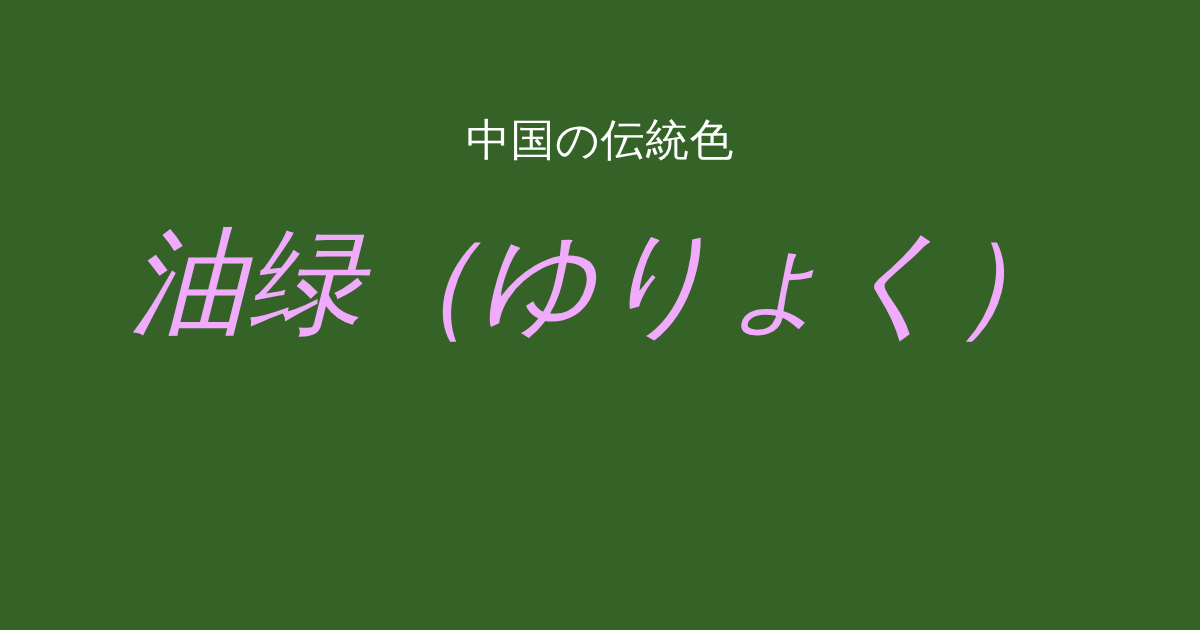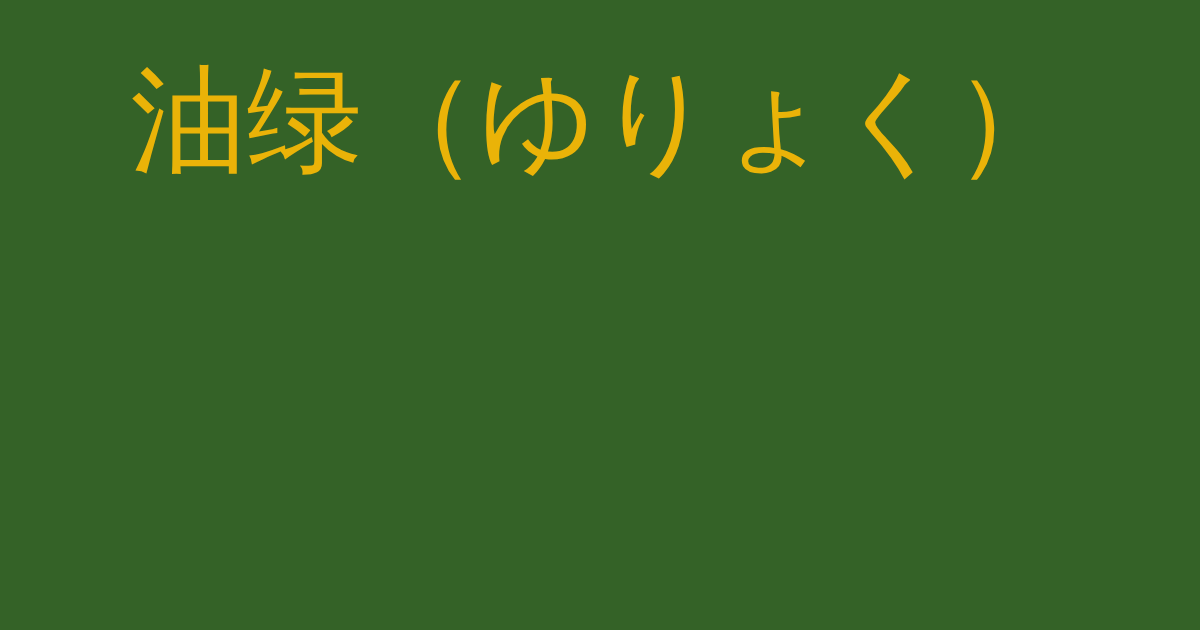--- a/index.html
+++ b/index.html
@@ -70,18 +70,19 @@
     text-align: center;
     white-space: nowrap;
   }
 </style>
 </head>
 <body style="background: rgb(52, 98, 39);">
 
 <div class="ogp-card" style="background: rgb(52, 98, 39);">
   <div class="card-inner">
 
+    <div class="category-label" style="color: rgb(255, 255, 255);">中国の伝統色</div>
 
-    <div class="color-name" style="color: #eab308;">油绿（ゆりょく）</div>
+    <div class="color-name" style="color: #f0abfc; font-style: italic;">油绿（ゆりょく）</div>
 
 
   </div>
 </div>
 
 </body></html>

